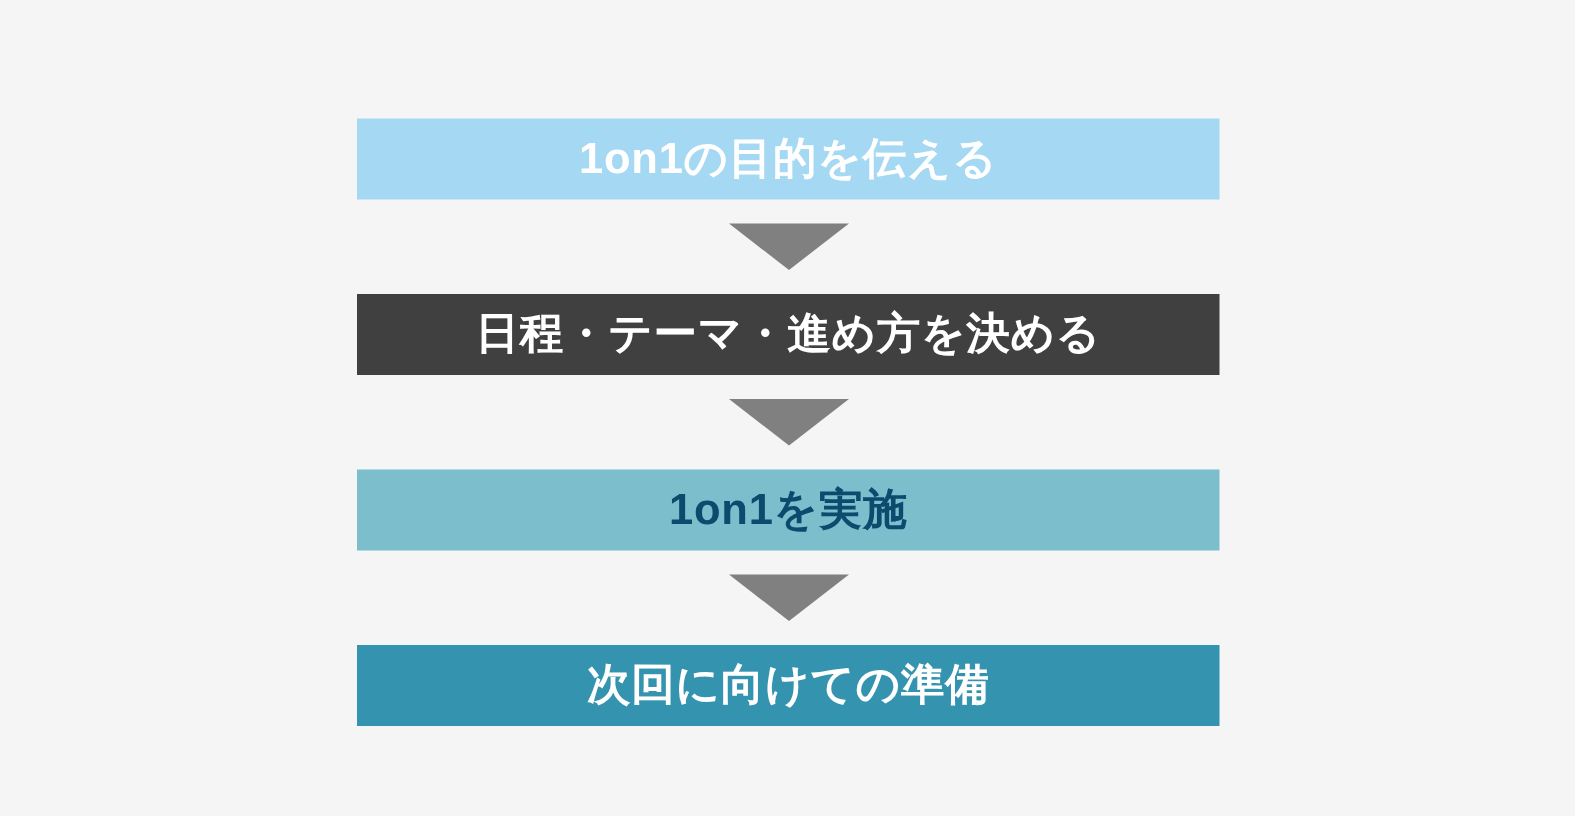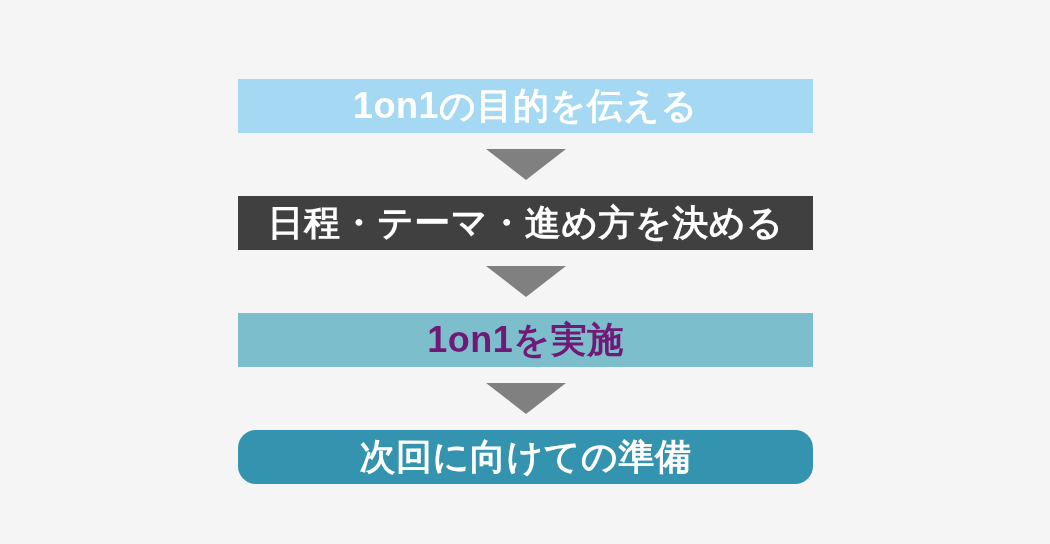--- a/index.html
+++ b/index.html
@@ -37,21 +37,21 @@
     width: 575px;
     height: 54px;
     display: flex;
     align-items: center;
     justify-content: center;
     box-sizing: border-box;
   }
 
   .flow-step-label {
     color: #ffffff;
-    font-size: 36px;
+    font-size: 29px;
     font-weight: bold;
     letter-spacing: 0.5px;
     line-height: 1;
     white-space: nowrap;
     text-align: center;
     font-family: "Liberation Sans", "DejaVu Sans", sans-serif;
   }
 
   .flow-connector {
     width: 575px;
@@ -86,26 +86,26 @@
 
     <div class="flow-step" style="background-color: #404040;">
       <span class="flow-step-label" style="color: rgb(255, 255, 255);">日程・テーマ・進め方を決める</span>
     </div>
 
     <div class="flow-connector">
       <span class="arrow-down-icon" style="border-top-color: rgb(128, 128, 128);"></span>
     </div>
 
     <div class="flow-step" style="background-color: rgb(125, 190, 205);">
-      <span class="flow-step-label" style="color: #701a75;">1on1を実施</span>
+      <span class="flow-step-label" style="color: #0c4a6e;">1on1を実施</span>
     </div>
 
     <div class="flow-connector">
       <span class="arrow-down-icon" style="border-top-color: rgb(128, 128, 128);"></span>
     </div>
 
-    <div class="flow-step" style="background-color: rgb(52, 147, 174); border-radius: 18px;">
+    <div class="flow-step" style="background-color: rgb(52, 147, 174);">
       <span class="flow-step-label" style="color: rgb(255, 255, 255);">次回に向けての準備</span>
     </div>
 
   </div>
 
 </div>
 
 </body></html>

